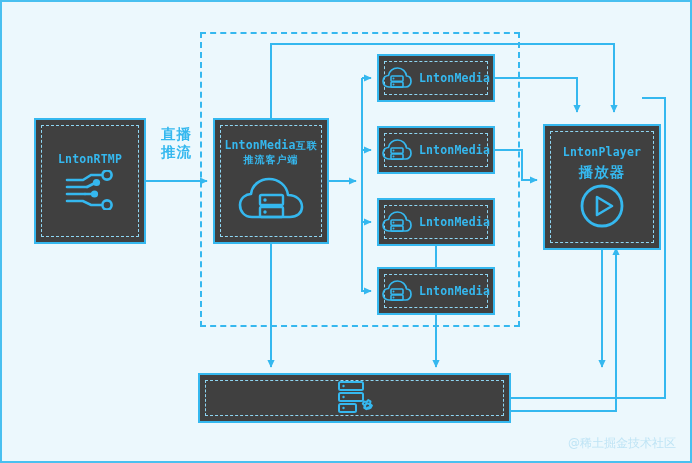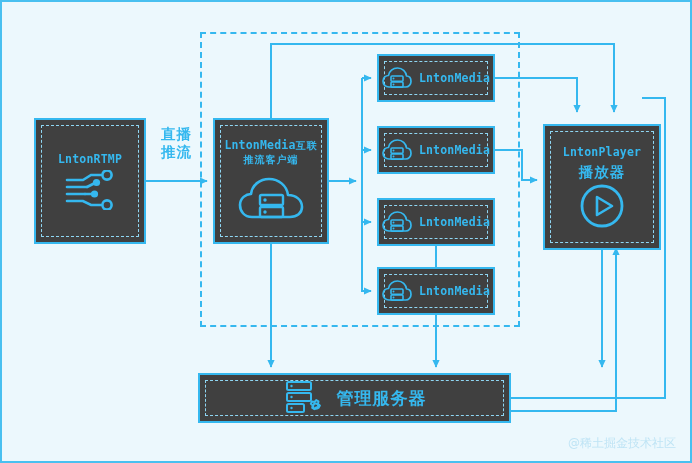--- a/index.html
+++ b/index.html
@@ -265,19 +265,18 @@
           <rect x="4" y="25" width="17" height="8" rx="1.5"></rect>
         </g>
         <circle cx="8.5" cy="7" r="1.2" fill="#35b8ef"></circle>
         <circle cx="8.5" cy="18" r="1.2" fill="#35b8ef"></circle>
         <circle cx="8.5" cy="29" r="1.2" fill="#35b8ef"></circle>
         <g fill="none" stroke="#35b8ef" stroke-width="2" stroke-linejoin="round">
           <path d="M29,22.5 l2.6,0.5 1.6,-1.9 2.3,1.3 -0.5,2.5 1.9,1.6 -1.3,2.3 -2.5,-0.5 -1.6,1.9 -2.3,-1.3 0.5,-2.5 -1.9,-1.6 z"></path>
         </g>
         <circle cx="32.7" cy="27.2" r="2.6" fill="none" stroke="#35b8ef" stroke-width="2"></circle>
       </svg>
-      <span class="cjk" style="font-size:17px;">管理服务器</span>
     </div>
   </div>
 
   <div id="watermark">@稀土掘金技术社区</div>
 
 </div>
 
 </body></html>

